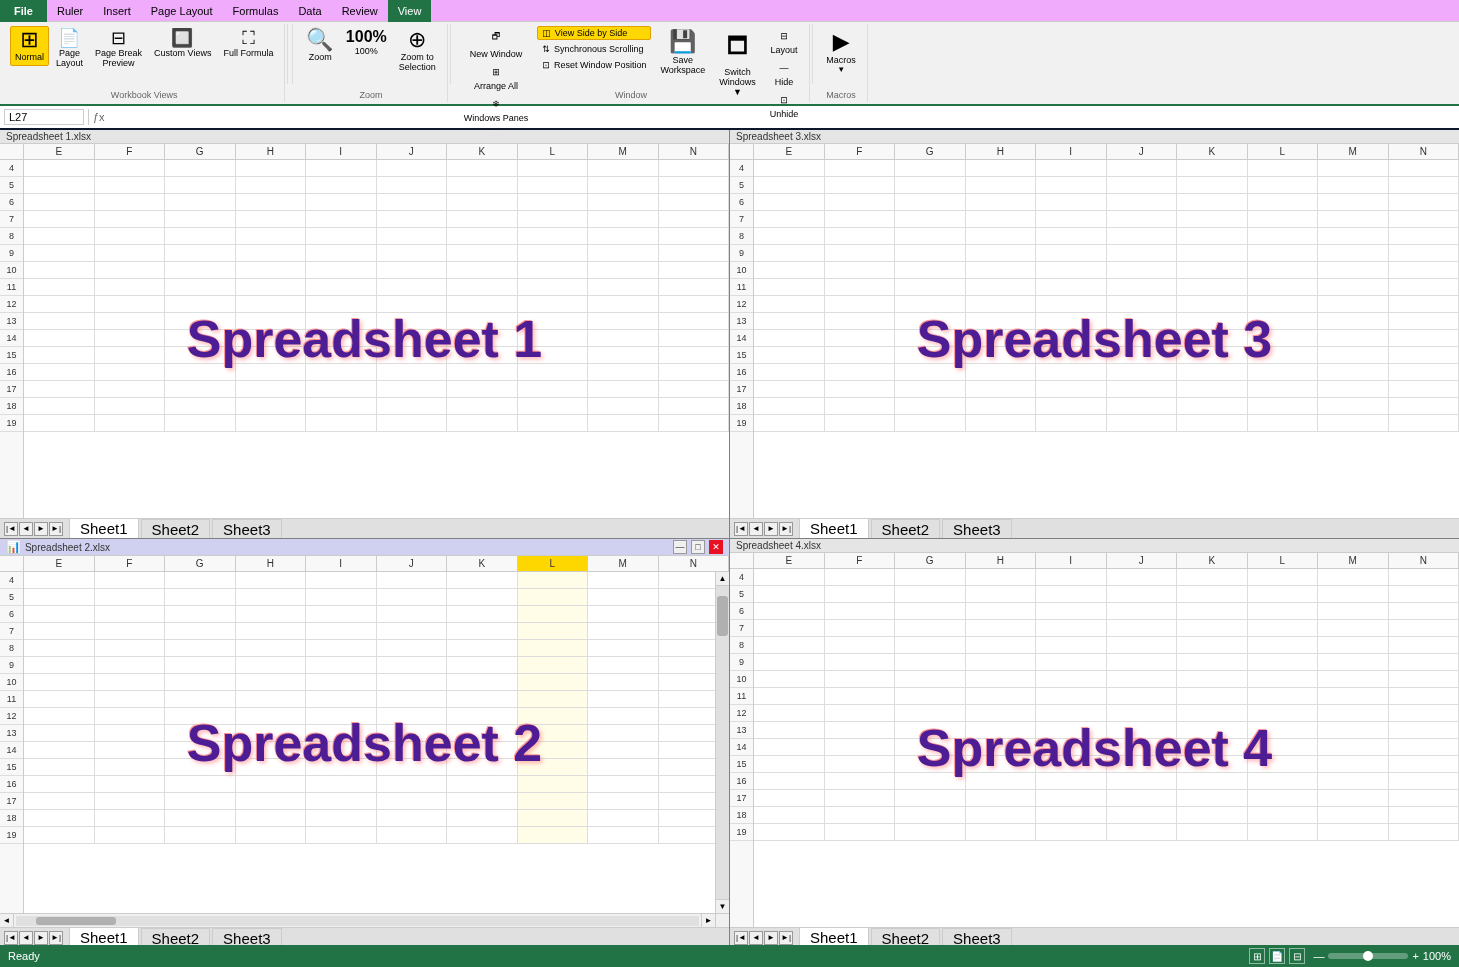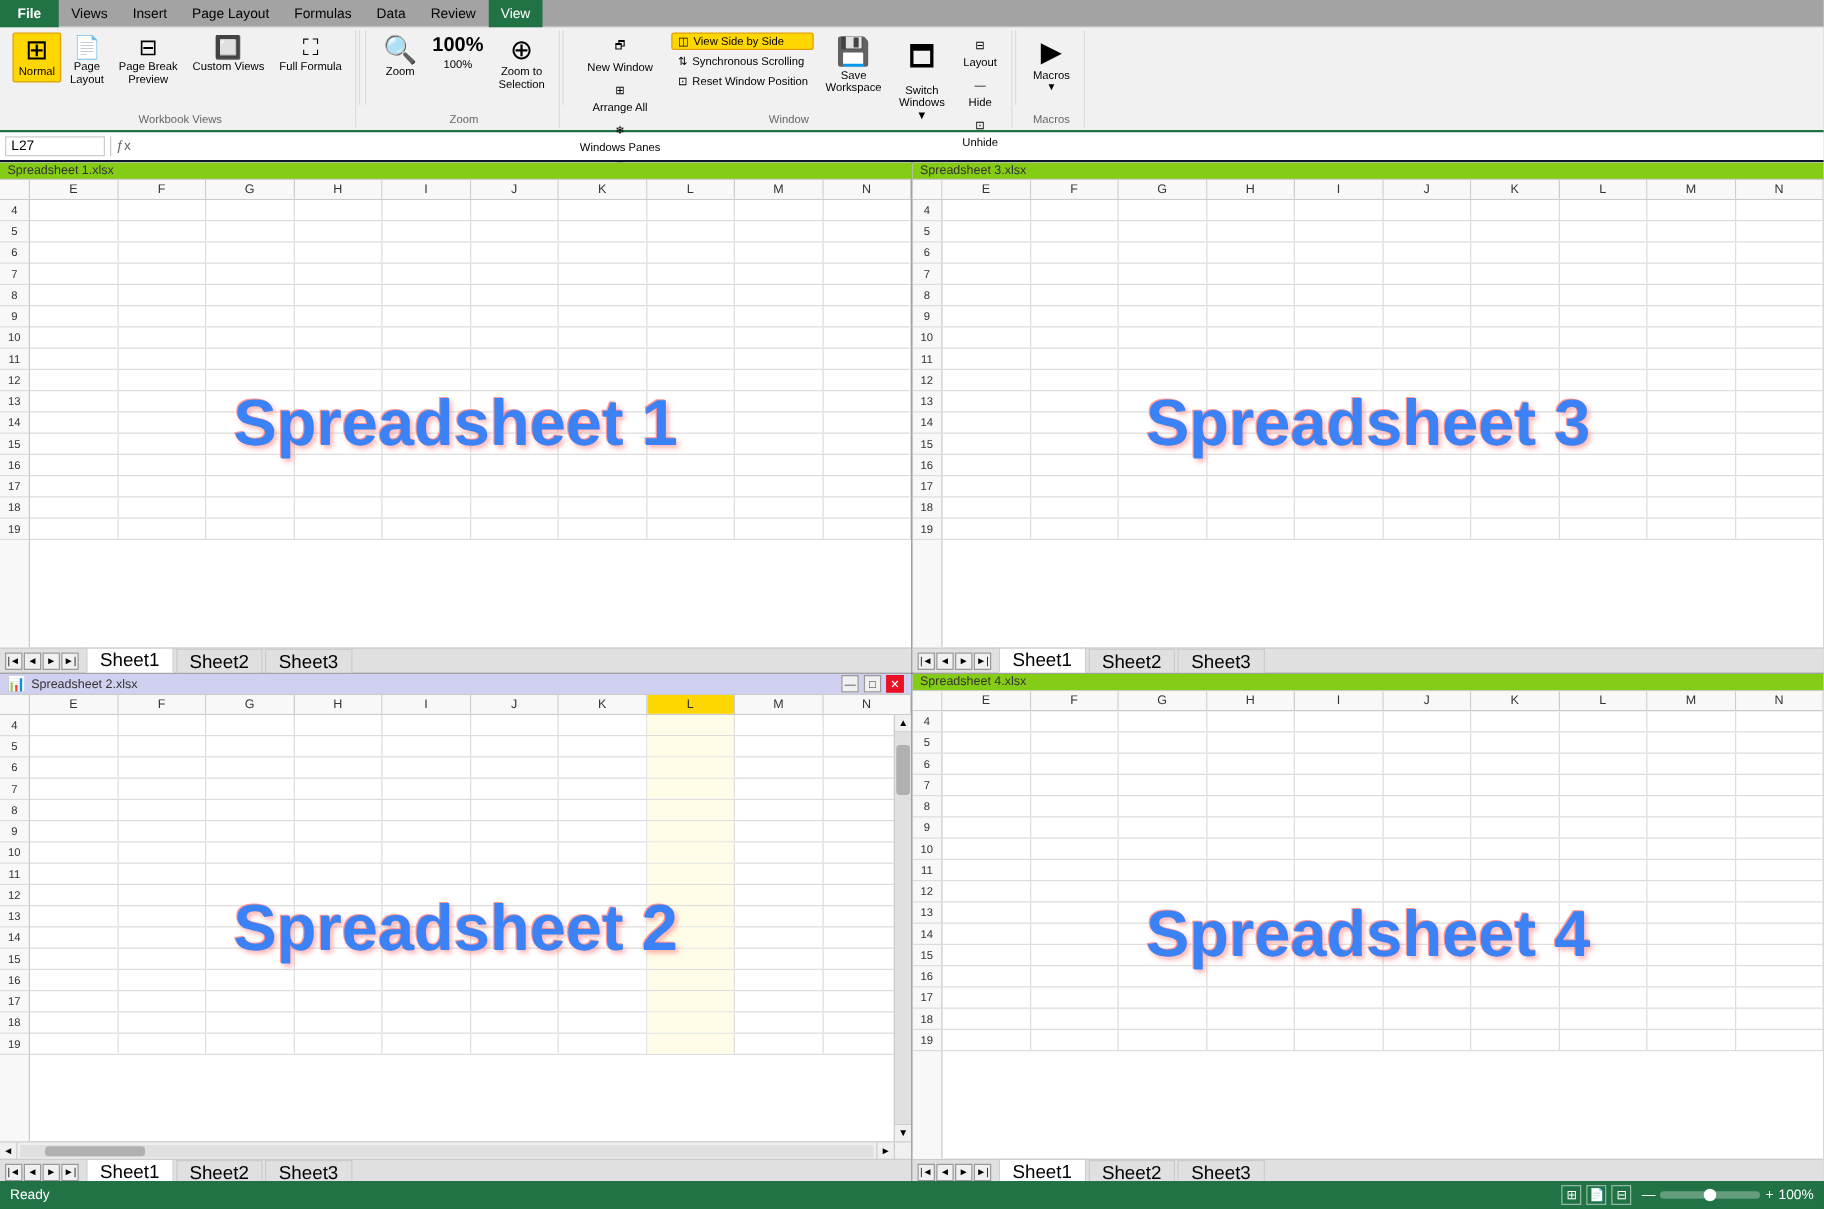--- a/index.html
+++ b/index.html
@@ -2,21 +2,21 @@
 <html><head>
   <meta charset="utf-8">
   <style>
     * { box-sizing: border-box; margin: 0; padding: 0; }
     body { font-family: 'Segoe UI', Arial, sans-serif; font-size: 11px; background: #f0f0f0; overflow: hidden; width: 1459px; height: 967px; }
 
     
     .menu-bar {
       display: flex;
       align-items: center;
-      background: #a3a3a3;
+      background: #f0abfc;
       height: 22px;
       border-bottom: 1px solid #ccc;
       font-size: 11px;
     }
     .menu-bar .file-btn {
       background: #217346;
       color: white;
       padding: 0 14px;
       height: 22px;
       display: flex;
@@ -174,21 +174,21 @@
 
     
     .ss-pane {
       background: white;
       display: flex;
       flex-direction: column;
       overflow: hidden;
       position: relative;
     }
     .ss-title-bar {
-      background: #84cc16;
+      background: #e5e5e5;
       border-bottom: 1px solid #ccc;
       padding: 1px 6px;
       font-size: 10px;
       color: #333;
       display: flex;
       align-items: center;
       justify-content: space-between;
     }
     .ss-title-bar-controls {
       display: flex;
@@ -281,21 +281,21 @@
     .ss-cell.active-col { background: #fffde7; }
 
     
     .ss-label {
       position: absolute;
       top: 50%;
       left: 50%;
       transform: translate(-50%, -50%);
       font-size: 52px;
       font-weight: bold;
-      color: #3b82f6;
+      color: #4c1d95;
       text-shadow: 2px 2px 4px rgba(255,100,100,0.5), -1px -1px 0 #ff9999;
       pointer-events: none;
       white-space: nowrap;
       z-index: 10;
     }
 
     
     .sheet-tabs {
       display: flex;
       align-items: center;
@@ -365,21 +365,21 @@
       height: 60px;
       background: #ddd;
       margin: 0 2px;
     }
   </style>
 </head>
 <body>
 
 <div class="menu-bar">
   <div class="file-btn">File</div>
-  <div class="menu-item">Views</div>
+  <div class="menu-item">Ruler</div>
   <div class="menu-item">Insert</div>
   <div class="menu-item">Page Layout</div>
   <div class="menu-item">Formulas</div>
   <div class="menu-item">Data</div>
   <div class="menu-item">Review</div>
   <div class="menu-item active">View</div>
 </div>
 
 <div class="ribbon">
   <div class="ribbon-content">

